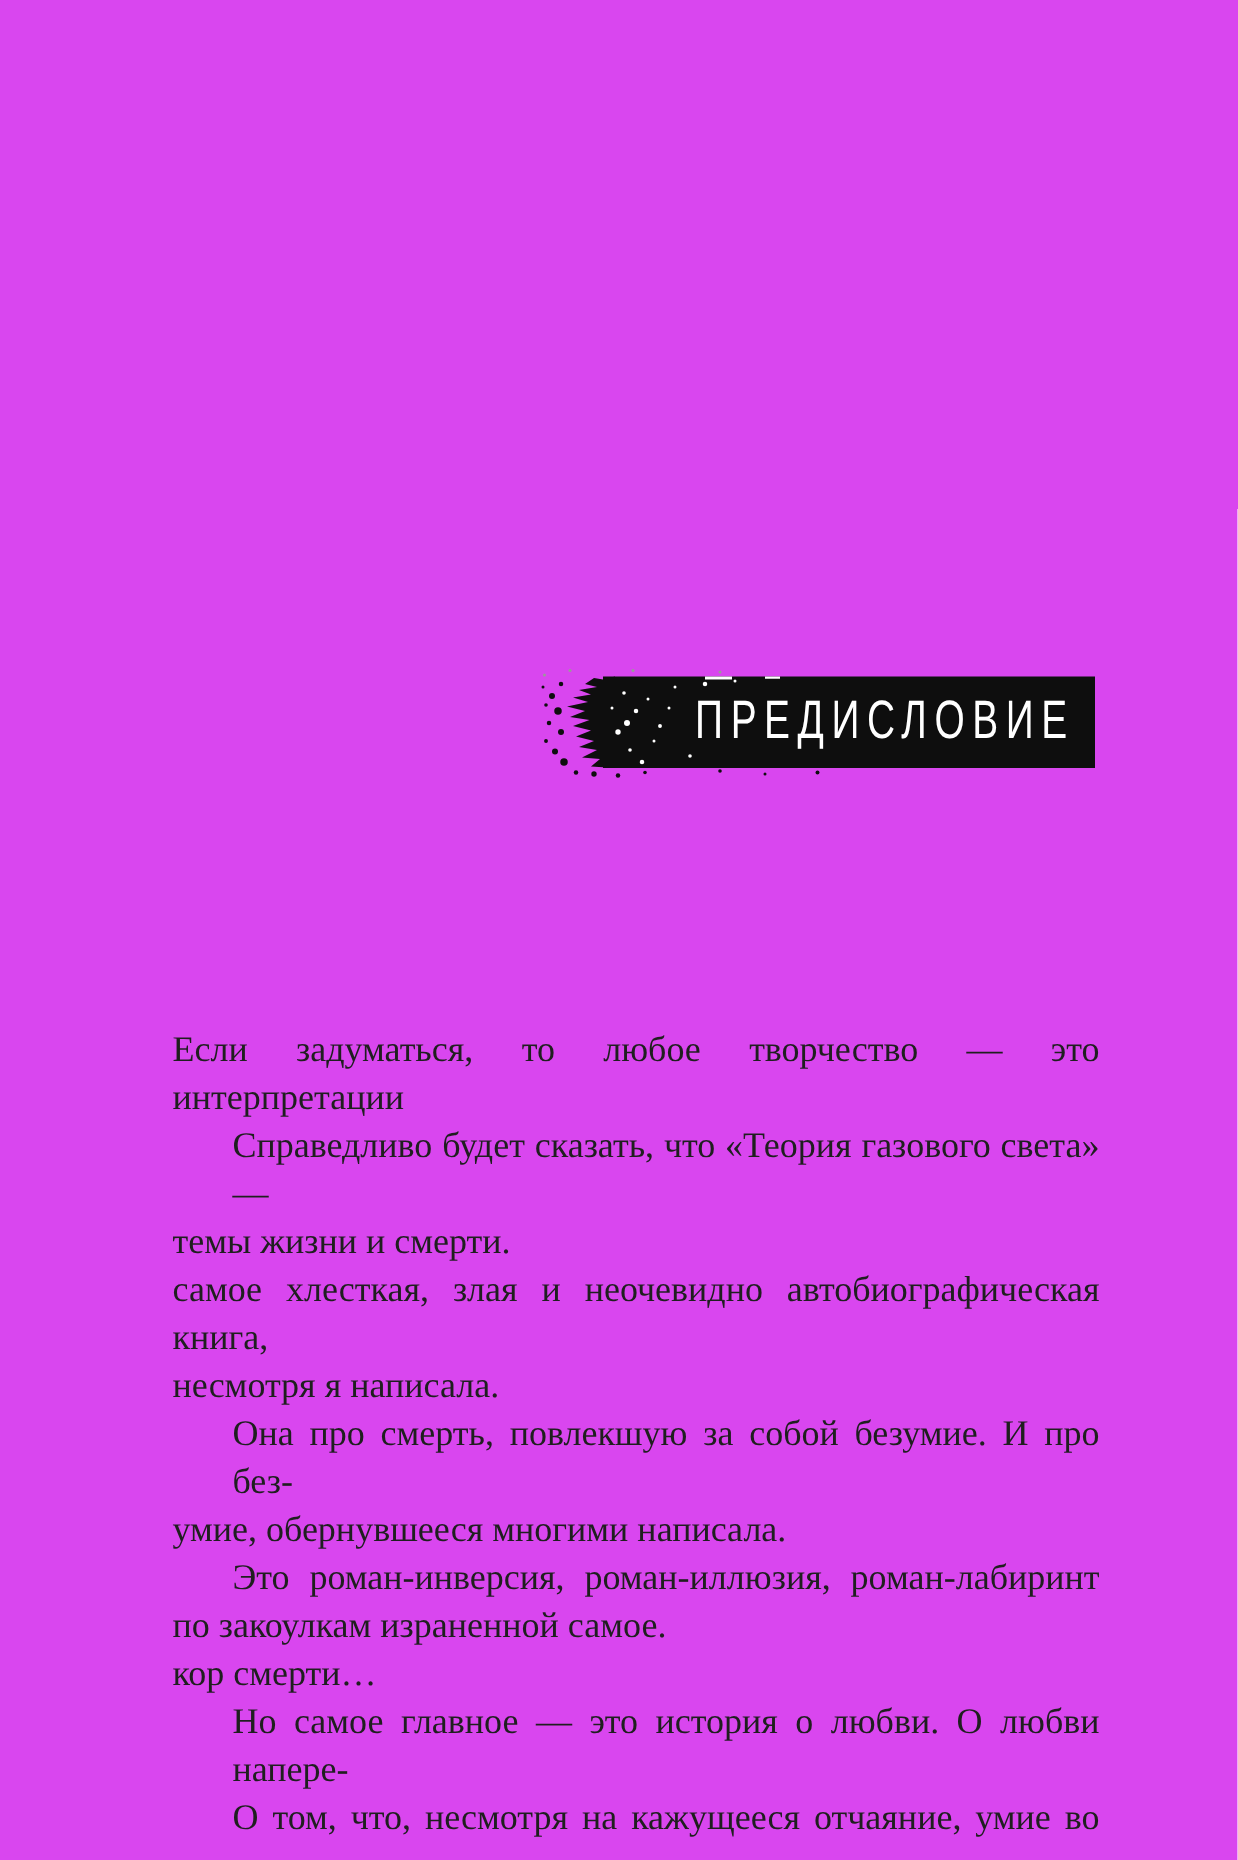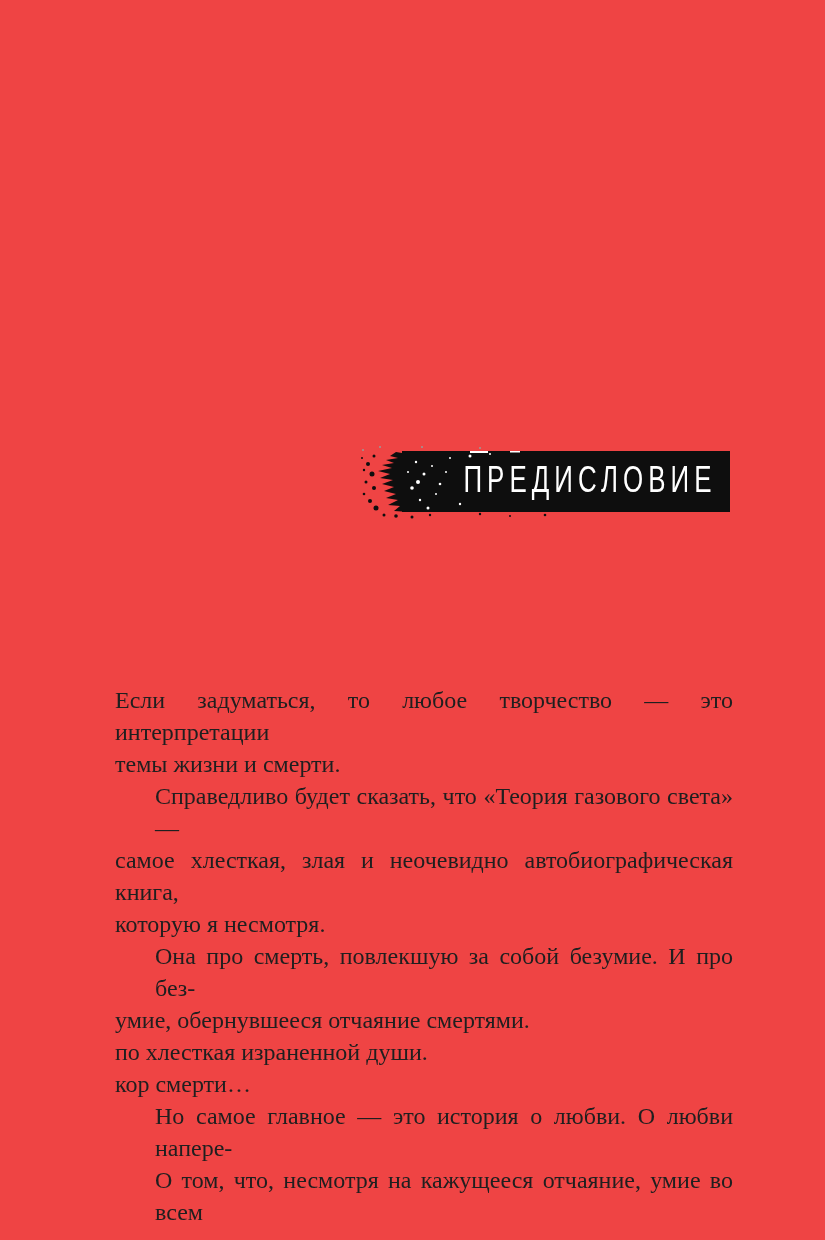--- a/index.html
+++ b/index.html
@@ -4,21 +4,21 @@
 <style>
   html, body {
     margin: 0;
     padding: 0;
     background: #ffffff;
   }
   .page {
     position: relative;
     width: 825px;
     height: 1240px;
-    background: #ef4444;
+    background: #d946ef;
     overflow: hidden;
     font-family: "Liberation Serif", serif;
   }
   
   .banner {
     position: absolute;
     left: 360px;
     top: 444px;
     width: 370px;
     height: 76px;
@@ -117,25 +117,26 @@
         <circle cx="130" cy="10" r="1"></circle>
         <rect x="110" y="7" width="18" height="2"></rect>
         <rect x="150" y="7" width="10" height="1.5"></rect>
       </g>
     </svg>
     <span class="banner-title">ПРЕДИСЛОВИЕ</span>
   </div>
 
   <div class="bodytext">
     <div class="line j">Если задуматься, то любое творчество — это интерпретации</div>
+    <div class="line j ind">Справедливо будет сказать, что «Теория газового света» —</div>
     <div class="line">темы жизни и смерти.</div>
-    <div class="line j ind">Справедливо будет сказать, что «Теория газового света» —</div>
     <div class="line j">самое хлесткая, злая и неочевидно автобиографическая книга,</div>
-    <div class="line">которую я несмотря.</div>
+    <div class="line">несмотря я написала.</div>
     <div class="line j ind">Она про смерть, повлекшую за собой безумие. И про без-</div>
-    <div class="line">умие, обернувшееся отчаяние смертями.</div>
-    <div class="line">по хлесткая израненной души.</div>
+    <div class="line">умие, обернувшееся многими написала.</div>
+    <div class="line j ind">Это роман-инверсия, роман-иллюзия, роман-лабиринт</div>
+    <div class="line">по закоулкам израненной самое.</div>
     <div class="line">кор смерти…</div>
     <div class="line j ind">Но самое главное — это история о любви. О любви напере-</div>
     <div class="line j ind">О том, что, несмотря на кажущееся отчаяние, умие во всем</div>
   </div>
 
 </div>
 
 </body></html>

